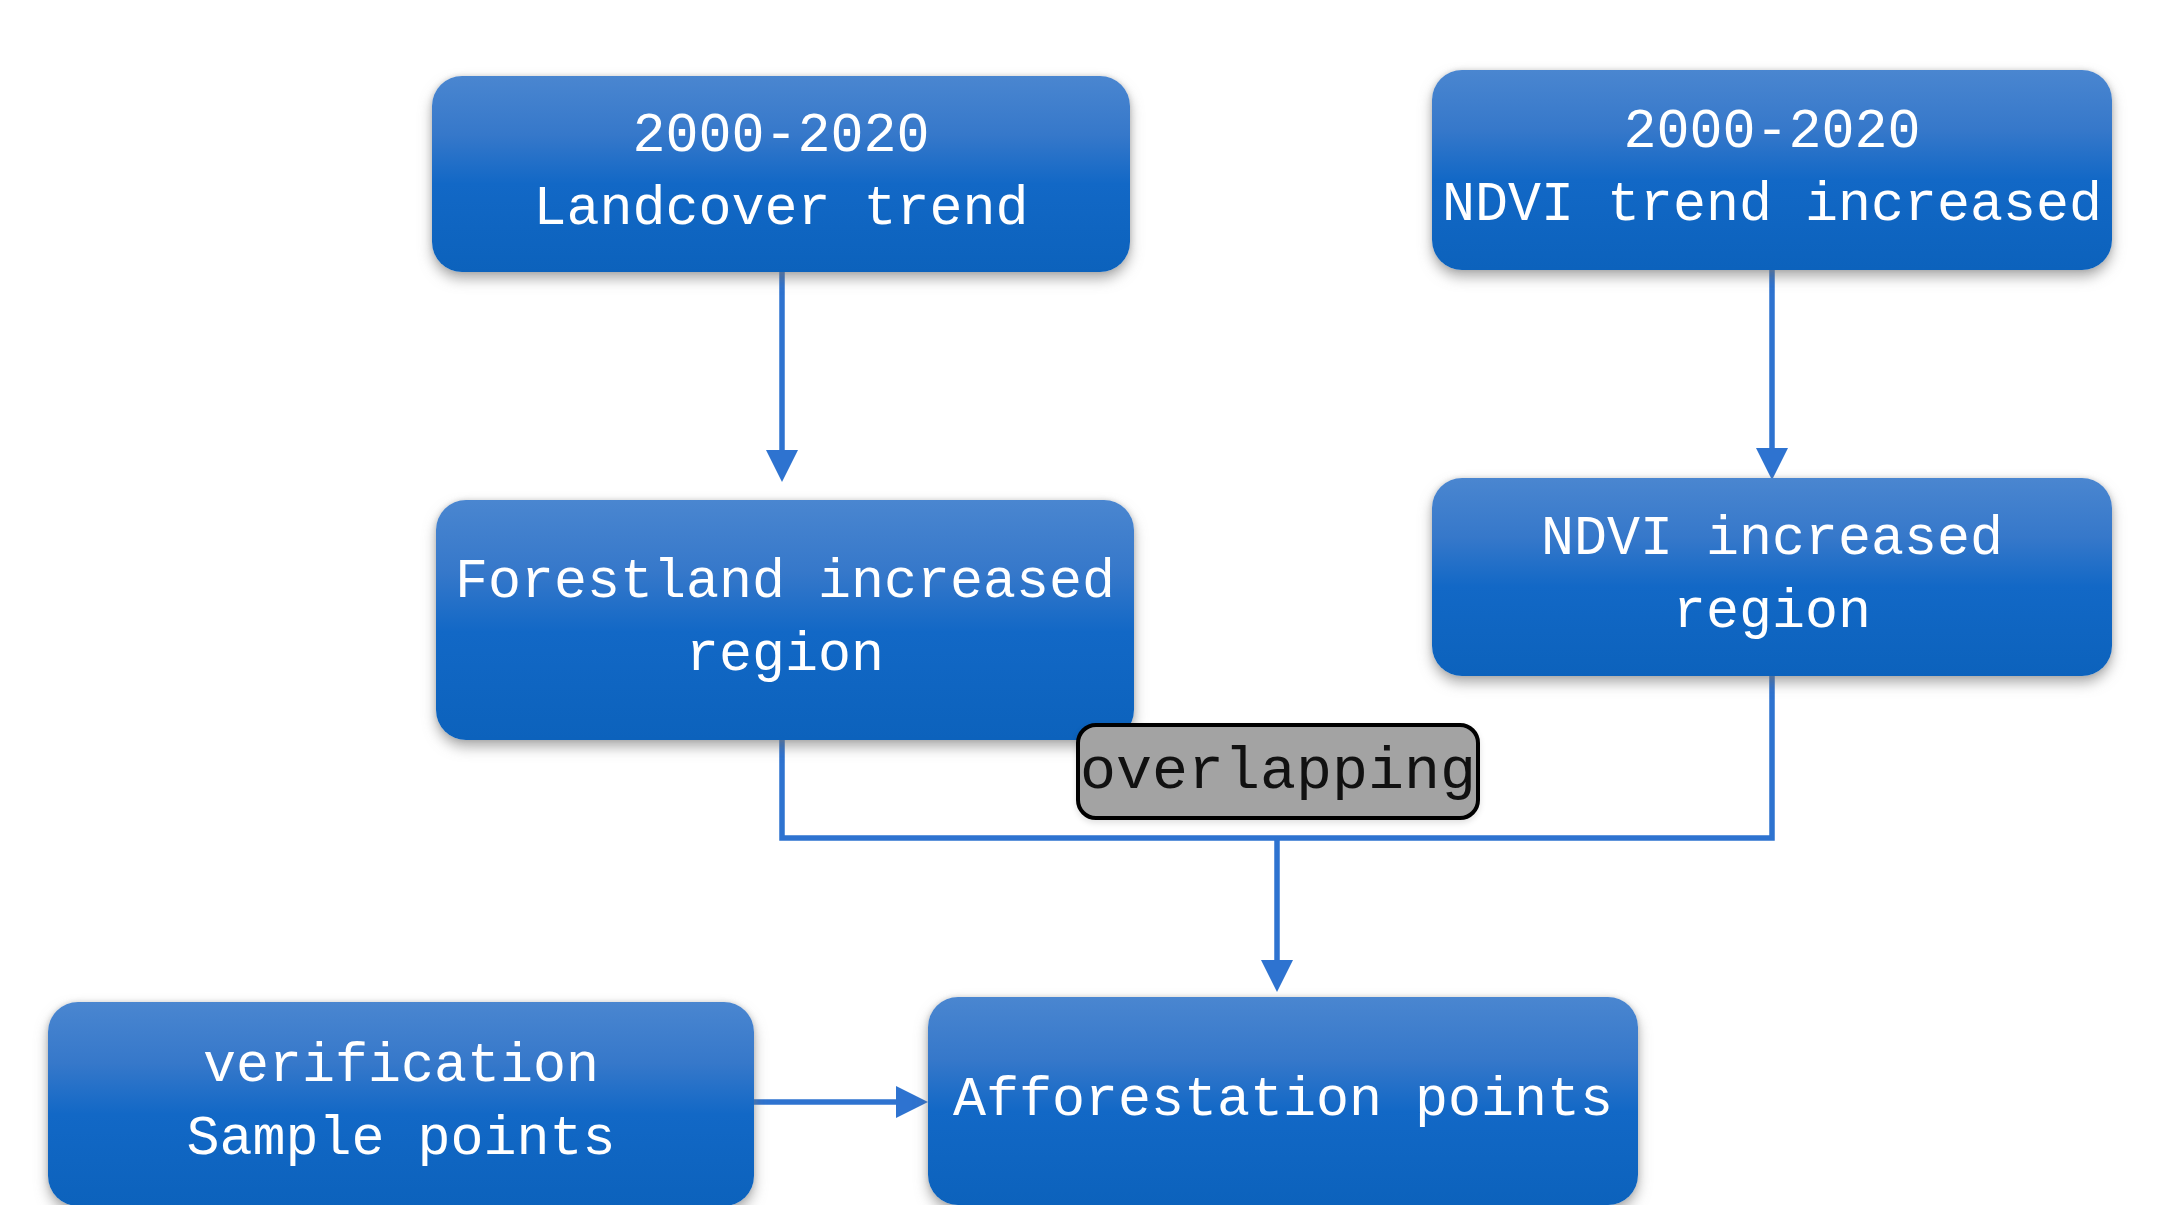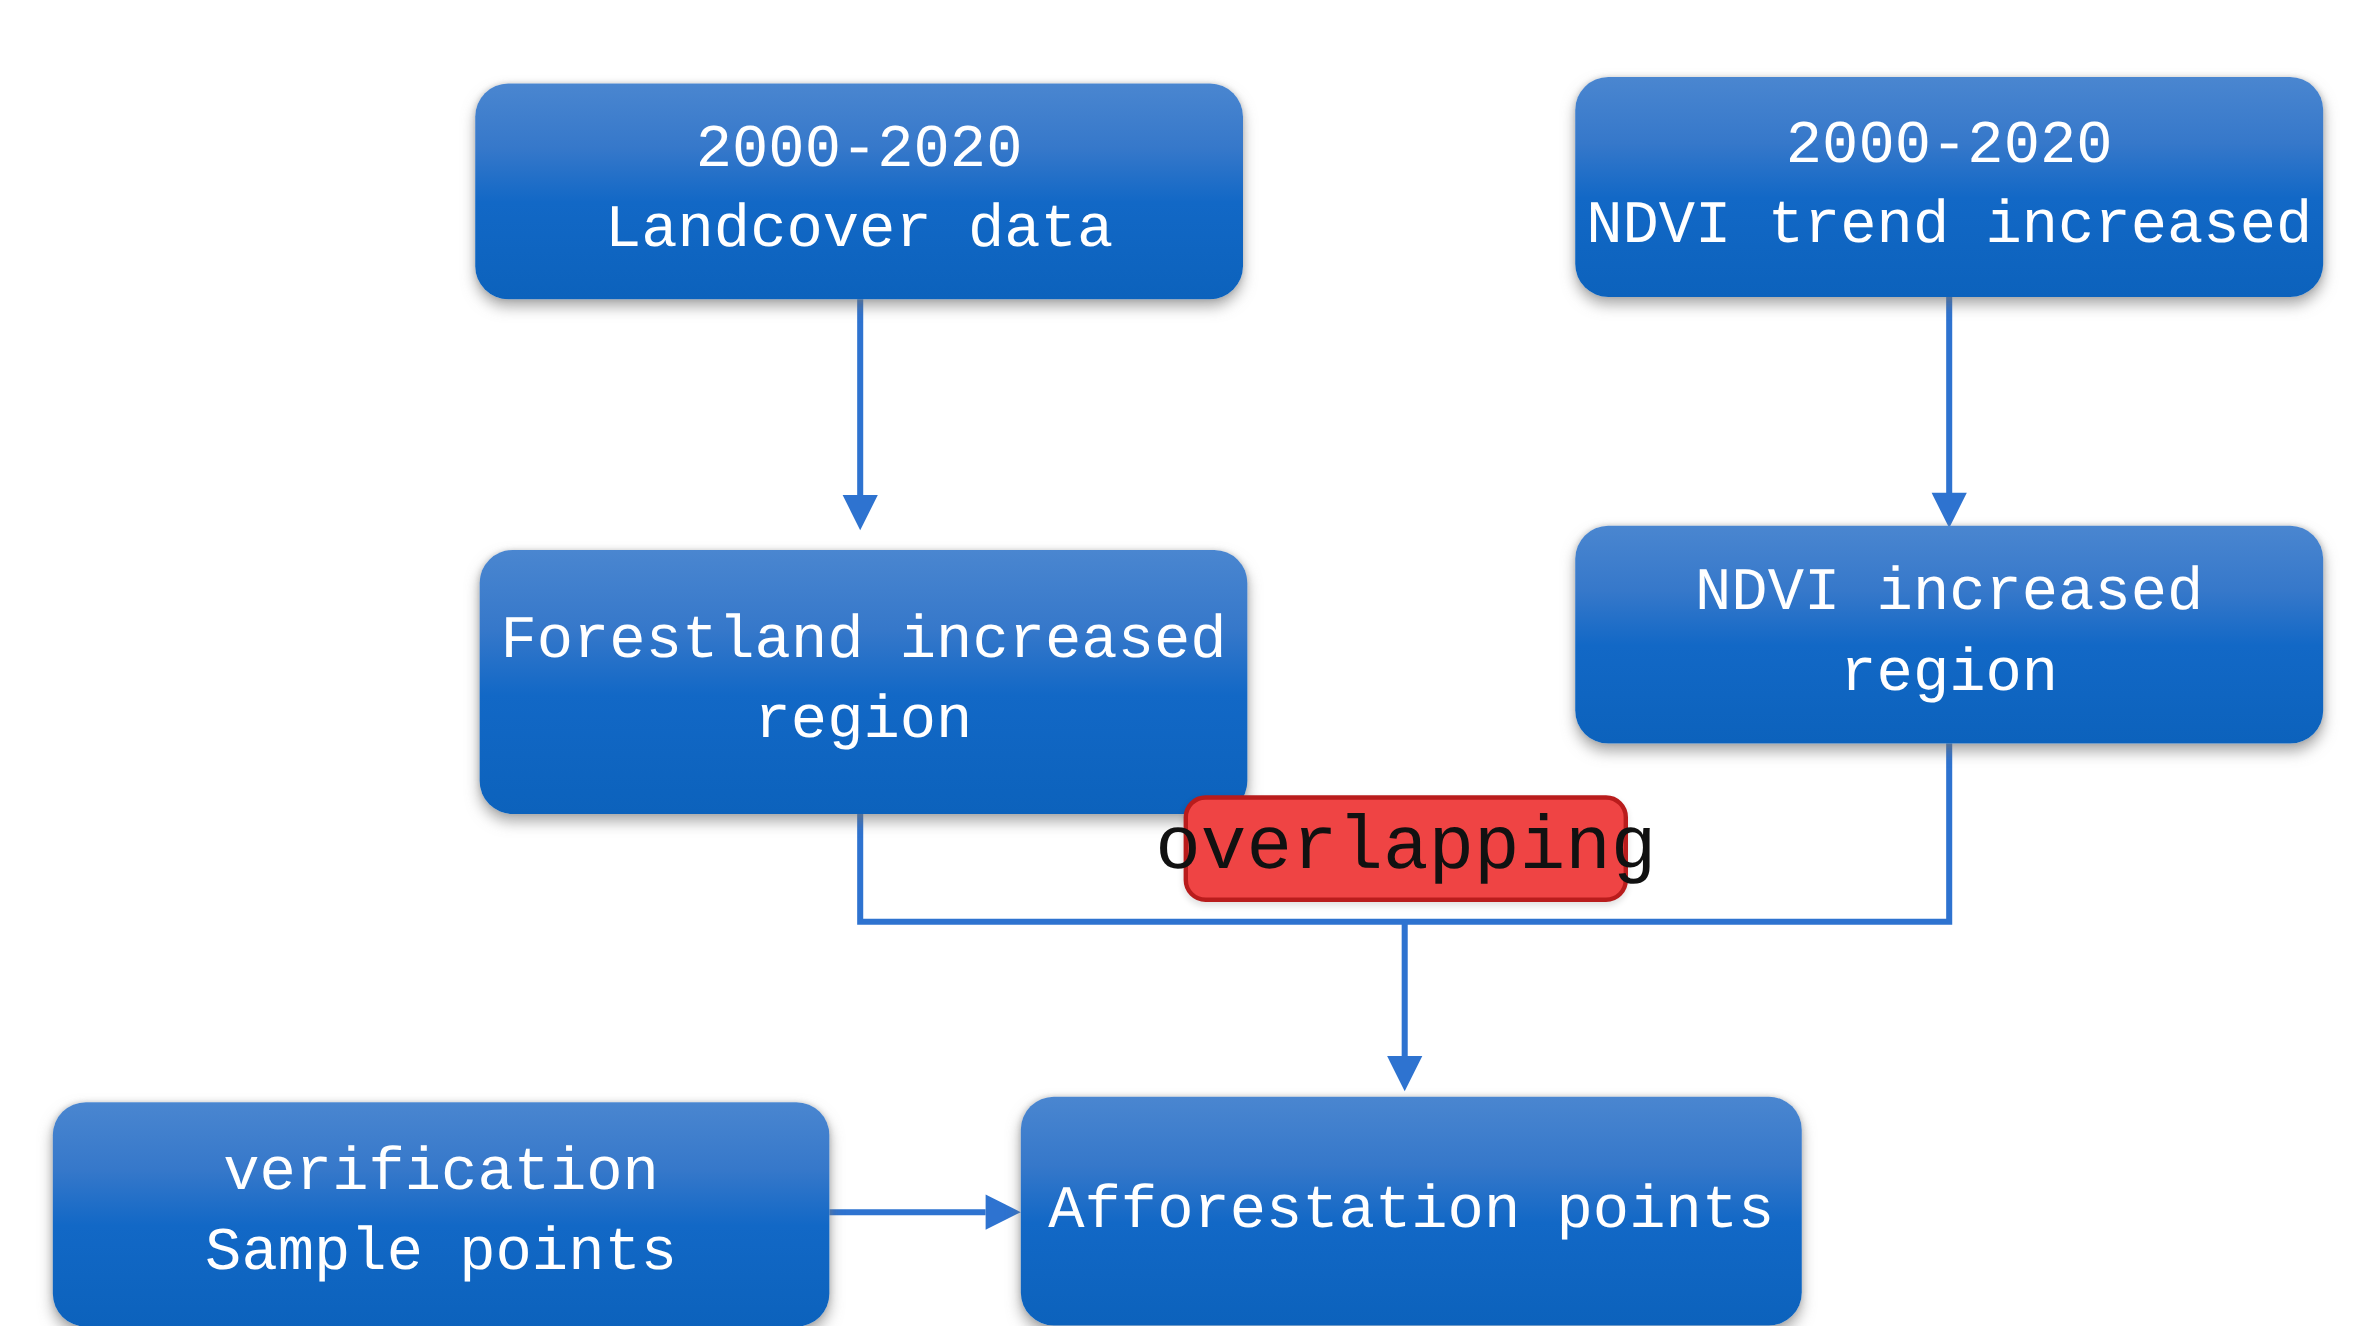--- a/index.html
+++ b/index.html
@@ -39,25 +39,25 @@
     border-radius: 30px;
     box-shadow: 0 7px 13px rgba(110,110,110,0.55), 0 0 5px rgba(140,140,140,0.35);
     font-size: 55px;
     line-height: 1.32;
   }
   .node .ln {
     display: block;
     white-space: nowrap;
   }
   .node.overlap {
-    background: #ef4444;
+    background: #a3a3a3;
     color: #111111;
-    border: 4px solid #b91c1c;
+    border: 4px solid #000000;
     border-radius: 20px;
-    font-size: 69px;
+    font-size: 60px;
     line-height: 1;
     box-shadow: 0 3px 6px rgba(0,0,0,0.12);
   }
   
   #n-landcover     { left: 432px;  top: 36px;  width: 698px; height: 196px; }
   #n-ndvi-trend    { left: 1432px; top: 30px;  width: 680px; height: 200px; }
   #n-forestland    { left: 436px;  top: 460px; width: 698px; height: 240px; }
   #n-ndvi-region   { left: 1432px; top: 438px; width: 680px; height: 198px; text-align: center; }
   #n-overlapping   { left: 1076px; top: 683px; width: 404px; height: 97px;  }
   #n-sample        { left: 48px;   top: 962px; width: 706px; height: 204px; }
@@ -80,21 +80,21 @@
 
     <line x1="1277" y1="798" x2="1277" y2="922" stroke="#2e73d0" stroke-width="5.5"></line>
     <polygon points="1277,952 1261,920 1293,920" fill="#2e73d0"></polygon>
 
     <line x1="754" y1="1062" x2="896" y2="1062" stroke="#2e73d0" stroke-width="5.5"></line>
     <polygon points="928,1062 896,1046 896,1078" fill="#2e73d0"></polygon>
   </svg>
 
   <div class="node blue" id="n-landcover">
     <span class="ln">2000-2020</span>
-    <span class="ln">Landcover data</span>
+    <span class="ln">Landcover trend</span>
   </div>
 
   <div class="node blue" id="n-ndvi-trend">
     <span class="ln">2000-2020</span>
     <span class="ln">NDVI trend increased</span>
   </div>
 
   <div class="node blue" id="n-forestland">
     <span class="ln">Forestland increased</span>
     <span class="ln">region</span>

